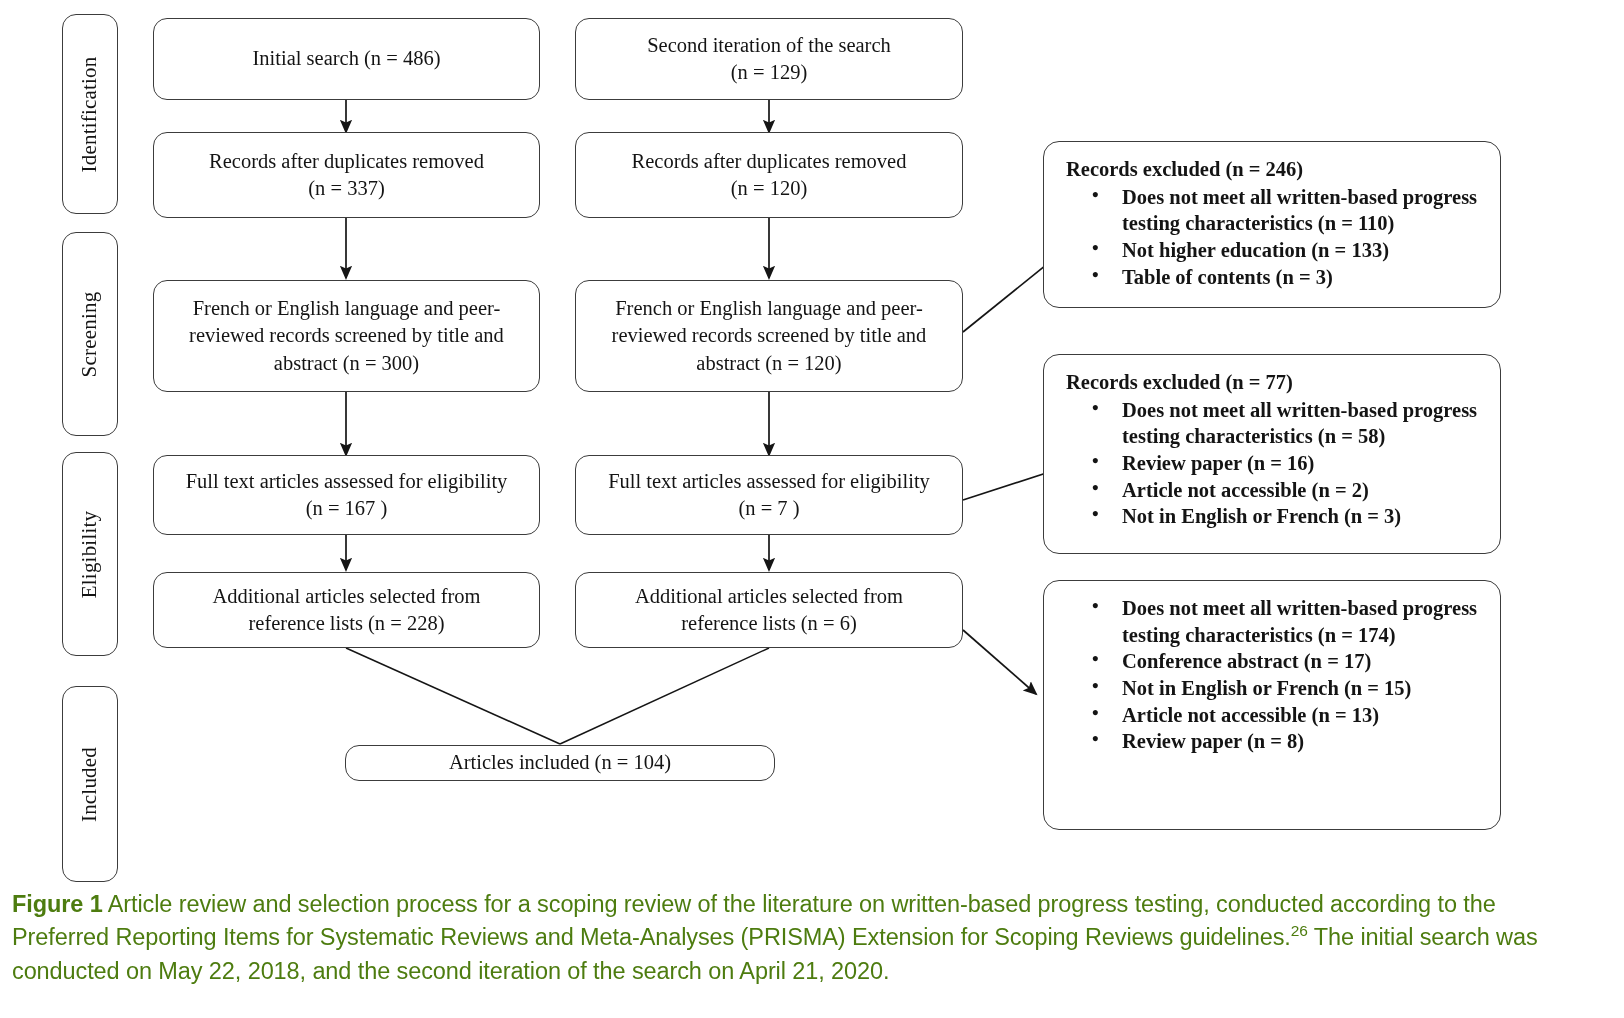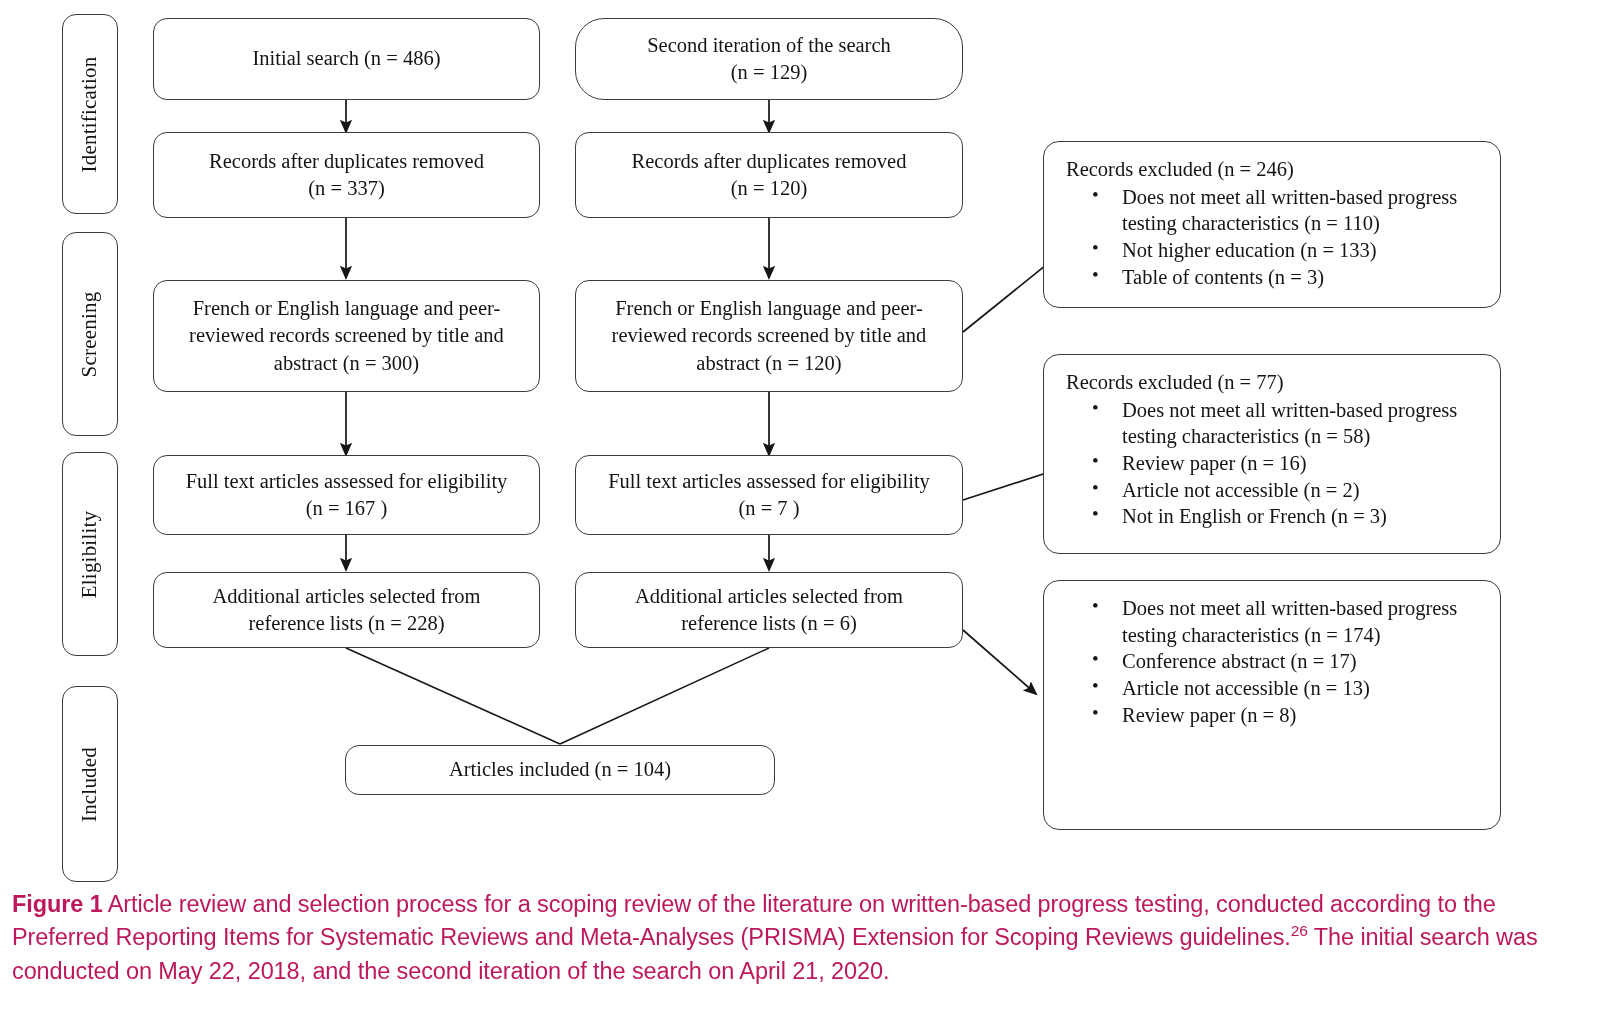--- a/index.html
+++ b/index.html
@@ -77,20 +77,21 @@
     position: absolute;
     box-sizing: border-box;
     border: 1.4px solid #3c3c3c;
     border-radius: 16px;
     background: #ffffff;
     font-family: "Liberation Serif", serif;
     font-size: 20.5px;
     line-height: 1.30;
     color: #141414;
     padding: 14px 16px 10px 22px;
+    font-weight: bold;
   }
   .excl .hdr {
     margin: 0 0 1px 0;
   }
   .excl ul {
     list-style: none;
     margin: 0;
     padding: 0;
   }
   .excl ul li {
@@ -109,21 +110,21 @@
 
   
   #caption {
     position: absolute;
     left: 12px;
     top: 888px;
     width: 1570px;
     font-family: "Liberation Sans", sans-serif;
     font-size: 23.5px;
     line-height: 1.42;
-    color: #be185d;
+    color: #4d7c0f;
     letter-spacing: -0.1px;
   }
   #caption .figlabel {
     font-weight: bold;
   }
   #caption sup {
     font-size: 0.66em;
     vertical-align: super;
     line-height: 0;
   }
@@ -185,21 +186,21 @@
   </div>
   <div class="box" style="left:153px; top:455px; width:387px; height:80px;">
     <span class="txt">Full text articles assessed for eligibility
 (n = 167 )</span>
   </div>
   <div class="box" style="left:153px; top:572px; width:387px; height:76px;">
     <span class="txt">Additional articles selected from
 reference lists (n = 228)</span>
   </div>
 
-  <div class="box" style="left:575px; top:18px; width:388px; height:82px;border-radius:29px;">
+  <div class="box" style="left:575px; top:18px; width:388px; height:82px;">
     <span class="txt">Second iteration of the search
 (n = 129)</span>
   </div>
   <div class="box" style="left:575px; top:132px; width:388px; height:86px;">
     <span class="txt">Records after duplicates removed
 (n = 120)</span>
   </div>
   <div class="box" style="left:575px; top:280px; width:388px; height:112px;">
     <span class="txt">French or English language and peer-
 reviewed records screened by title and
@@ -207,21 +208,21 @@
   </div>
   <div class="box" style="left:575px; top:455px; width:388px; height:80px;">
     <span class="txt">Full text articles assessed for eligibility
 (n = 7 )</span>
   </div>
   <div class="box" style="left:575px; top:572px; width:388px; height:76px;">
     <span class="txt">Additional articles selected from
 reference lists (n = 6)</span>
   </div>
 
-  <div class="box" style="left:345px; top:745px; width:430px; height:50px;">
+  <div class="box" style="left:345px; top:745px; width:430px; height:36px;">
     <span class="txt">Articles included (n = 104)</span>
   </div>
 
   <div class="excl" style="left:1043px; top:141px; width:458px; height:167px;">
     <div class="hdr">Records excluded (n = 246)</div>
     <ul>
       <li>Does not meet all written-based progress testing characteristics (n = 110)</li>
       <li>Not higher education (n = 133)</li>
       <li>Table of contents (n = 3)</li>
     </ul>
@@ -234,20 +235,21 @@
       <li>Review paper (n = 16)</li>
       <li>Article not accessible (n = 2)</li>
       <li>Not in English or French (n = 3)</li>
     </ul>
   </div>
 
   <div class="excl" style="left:1043px; top:580px; width:458px; height:250px;">
     <ul>
       <li>Does not meet all written-based progress testing characteristics (n = 174)</li>
       <li>Conference abstract (n = 17)</li>
+      <li>Not in English or French (n = 15)</li>
       <li>Article not accessible (n = 13)</li>
       <li>Review paper (n = 8)</li>
     </ul>
   </div>
 
   <div id="caption"><span class="figlabel">Figure 1</span><span> Article review and selection process for a scoping review of the literature on written-based progress testing, conducted according to the Preferred Reporting Items for Systematic Reviews and Meta-Analyses (PRISMA) Extension for Scoping Reviews guidelines.</span><sup>26</sup><span> The initial search was conducted on May 22, 2018, and the second iteration of the search on April 21, 2020.</span></div>
 
 </div>
 
 </body></html>

